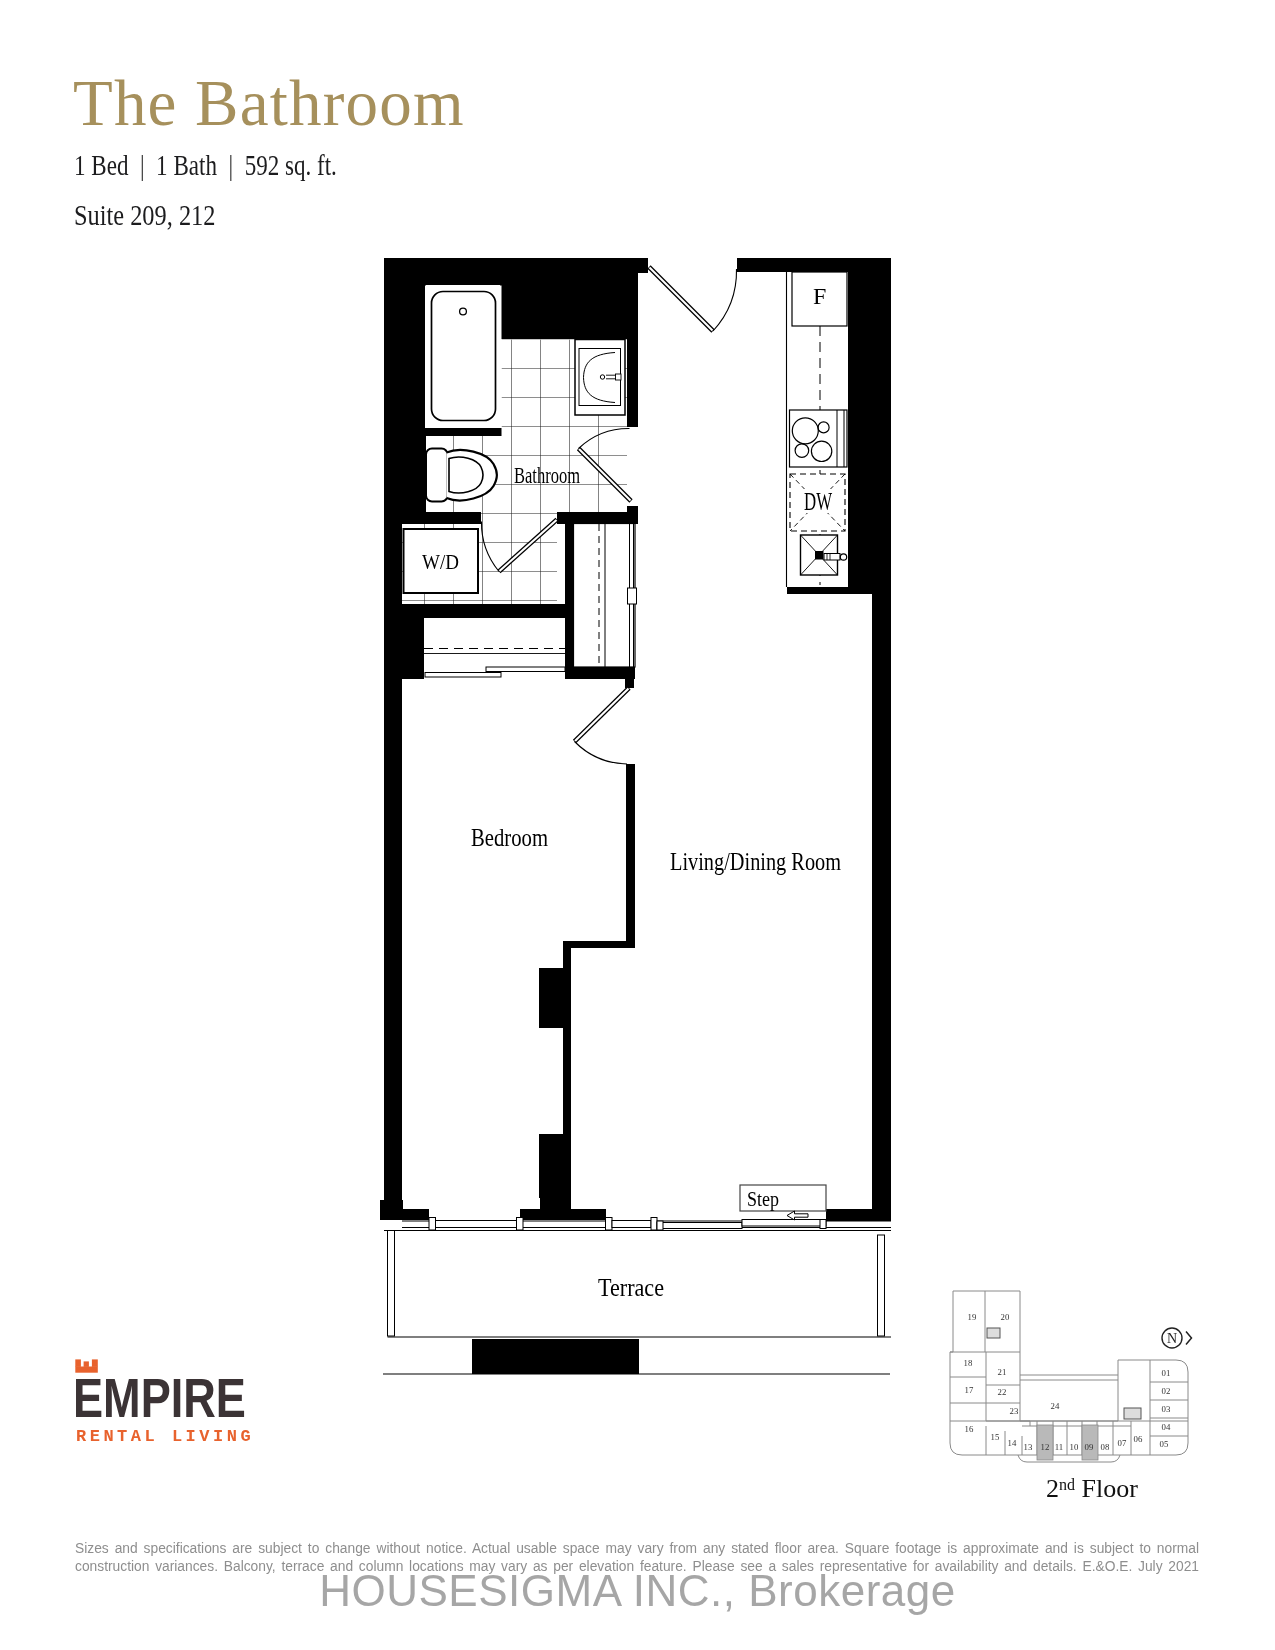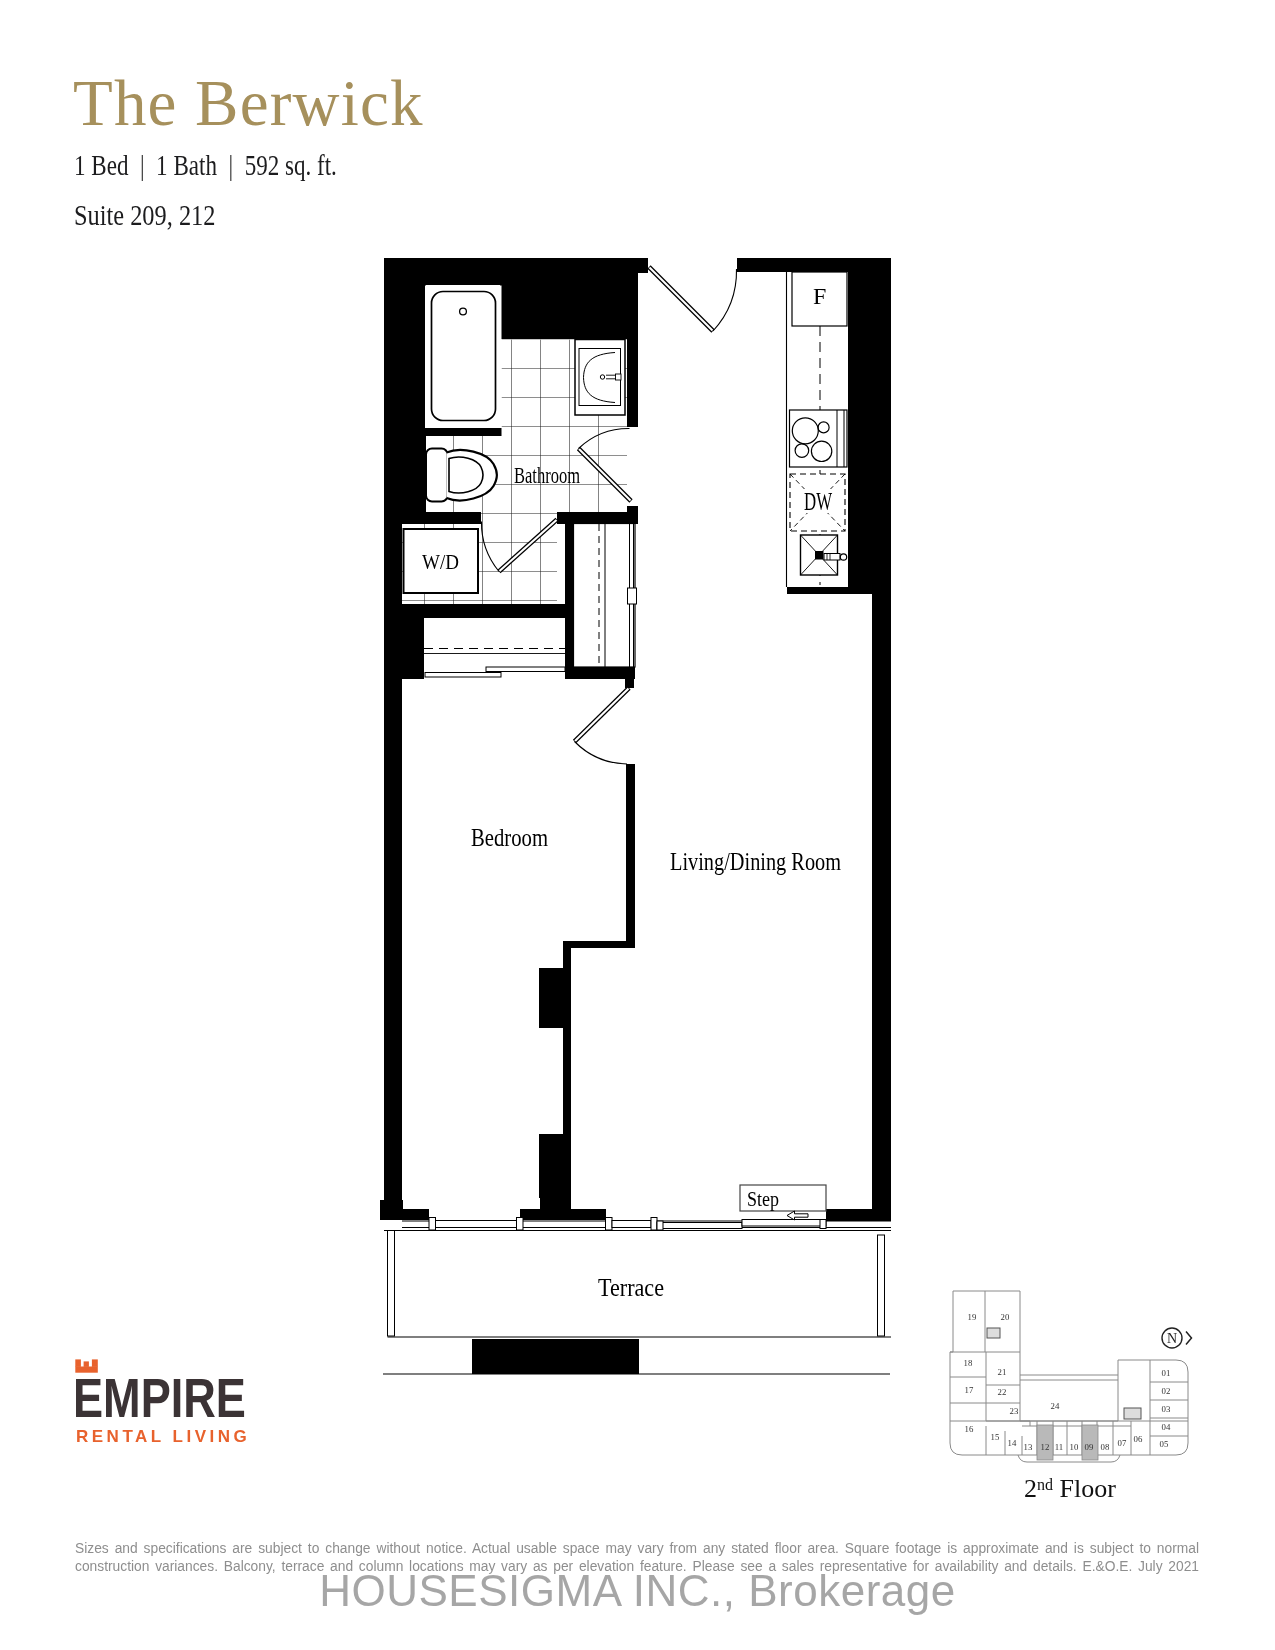--- a/index.html
+++ b/index.html
@@ -2,21 +2,21 @@
 <html><head>
 <meta charset="utf-8">
 <style>
   html,body{margin:0;padding:0;background:#fff;}
   body{width:1275px;height:1650px;position:relative;font-family:"Liberation Serif",serif;overflow:hidden;}
   .abs{position:absolute;}
 </style>
 </head>
 <body>
 
-<div class="abs" style="left:73px;top:71px;font-size:65px;color:#a6905c;letter-spacing:1.2px;line-height:1;">The Berwick</div>
+<div class="abs" style="left:73px;top:71px;font-size:65px;color:#a6905c;letter-spacing:1.2px;line-height:1;">The Bathroom</div>
 
 <div class="abs" style="left:74px;top:151px;font-size:29px;color:#1c1c1e;line-height:1;transform:scaleX(0.795);transform-origin:0 0;">1 Bed&nbsp;&nbsp;<span style="color:#333;">|</span>&nbsp;&nbsp;1 Bath&nbsp;&nbsp;<span style="color:#333;">|</span>&nbsp;&nbsp;592 sq. ft.</div>
 
 <div class="abs" style="left:74px;top:201px;font-size:29px;color:#1c1c1e;line-height:1;transform:scaleX(0.84);transform-origin:0 0;">Suite 209, 212</div>
 
 <svg class="abs" style="left:0;top:0;" width="1275" height="1650" viewBox="0 0 1275 1650">
   <defs>
     <pattern id="tile" width="29" height="29" patternUnits="userSpaceOnUse" x="424" y="339">
       <path d="M29,0 L0,0 0,29" fill="none" stroke="#1e1e1e" stroke-width="1.1"></path>
     </pattern>
@@ -243,21 +243,21 @@
     <g fill="#e8622d">
       <rect x="0.3" y="14.5" width="22.5" height="6.2"></rect>
       <rect x="0.3" y="7.4" width="5.6" height="7.5"></rect>
       <rect x="8.6" y="9.4" width="5.3" height="5.5"></rect>
       <rect x="16.9" y="7.4" width="5.9" height="7.5"></rect>
     </g>
   </svg>
   
   <div class="abs" style="left:-2px;top:19px;font-family:'Liberation Sans',sans-serif;font-weight:bold;font-size:55px;color:#3b3335;line-height:1;transform:scaleX(0.82);transform-origin:0 0;">EMPIRE</div>
   
-  <div class="abs" style="left:1px;top:76px;font-family:Liberation Sans, sans-serif;font-weight:bold;font-size:17px;color:#e8622d;letter-spacing:3.5px;line-height:1;">RENTAL LIVING</div>
+  <div class="abs" style="left:1px;top:76px;font-family:Liberation Mono, monospace;font-weight:bold;font-size:17px;color:#e8622d;letter-spacing:3.5px;line-height:1;">RENTAL LIVING</div>
 </div>
 
 <svg class="abs" style="left:930px;top:1280px;" width="300" height="250" viewBox="0 0 300 250">
   <g stroke="#8a8a8a" stroke-width="1" fill="#fff">
 
     <path d="M33,11 L90,11 L90,95 L188,95 L188,80 L246,80 Q258,80 258,92 L258,163 Q258,175 246,175 L32,175 Q20,175 20,163 L20,72 L23,72 L23,11 Z"></path>
 
     <line x1="55" y1="11" x2="55" y2="72" stroke="#8a8a8a"></line>
     <line x1="20" y1="72" x2="90" y2="72" stroke="#8a8a8a"></line>
     <line x1="20" y1="97" x2="56" y2="97" stroke="#8a8a8a"></line>
@@ -329,17 +329,17 @@
     <text x="234" y="167">05</text>
   </g>
 
   <g>
     <circle cx="242" cy="58" r="10" fill="none" stroke="#222" stroke-width="1.4"></circle>
     <text x="242" y="63" font-size="14" fill="#222" font-family="Liberation Serif,serif" text-anchor="middle">N</text>
     <path d="M256,51.5 L261.5,58 L256,64.5" fill="none" stroke="#222" stroke-width="1.5"></path>
   </g>
 </svg>
 
-<div class="abs" style="left:1024px;top:1476px;font-size:26px;color:#111;line-height:1;">2<span style="font-size:16px;vertical-align:7px;">nd</span> Floor</div>
+<div class="abs" style="left:1046px;top:1476px;font-size:26px;color:#111;line-height:1;">2<span style="font-size:16px;vertical-align:7px;">nd</span> Floor</div>
 
 <div class="abs" style="left:75px;top:1540px;width:1124px;font-family:'Liberation Sans',sans-serif;font-size:13.8px;line-height:18.2px;color:#8e8e8e;text-align:justify;text-align-last:justify;">Sizes and specifications are subject to change without notice. Actual usable space may vary from any stated floor area. Square footage is approximate and is subject to normal construction variances. Balcony, terrace and column locations may vary as per elevation feature. Please see a sales representative for availability and details. E.&amp;O.E. July 2021</div>
 
 <div class="abs" style="left:0;top:1566px;width:1275px;text-align:center;font-family:'Liberation Sans',sans-serif;font-size:44px;color:rgba(150,150,150,0.85);text-shadow:0 0 4px #fff,0 0 2px #fff;letter-spacing:0.5px;">HOUSESIGMA INC., Brokerage</div>
 
 </body></html>

